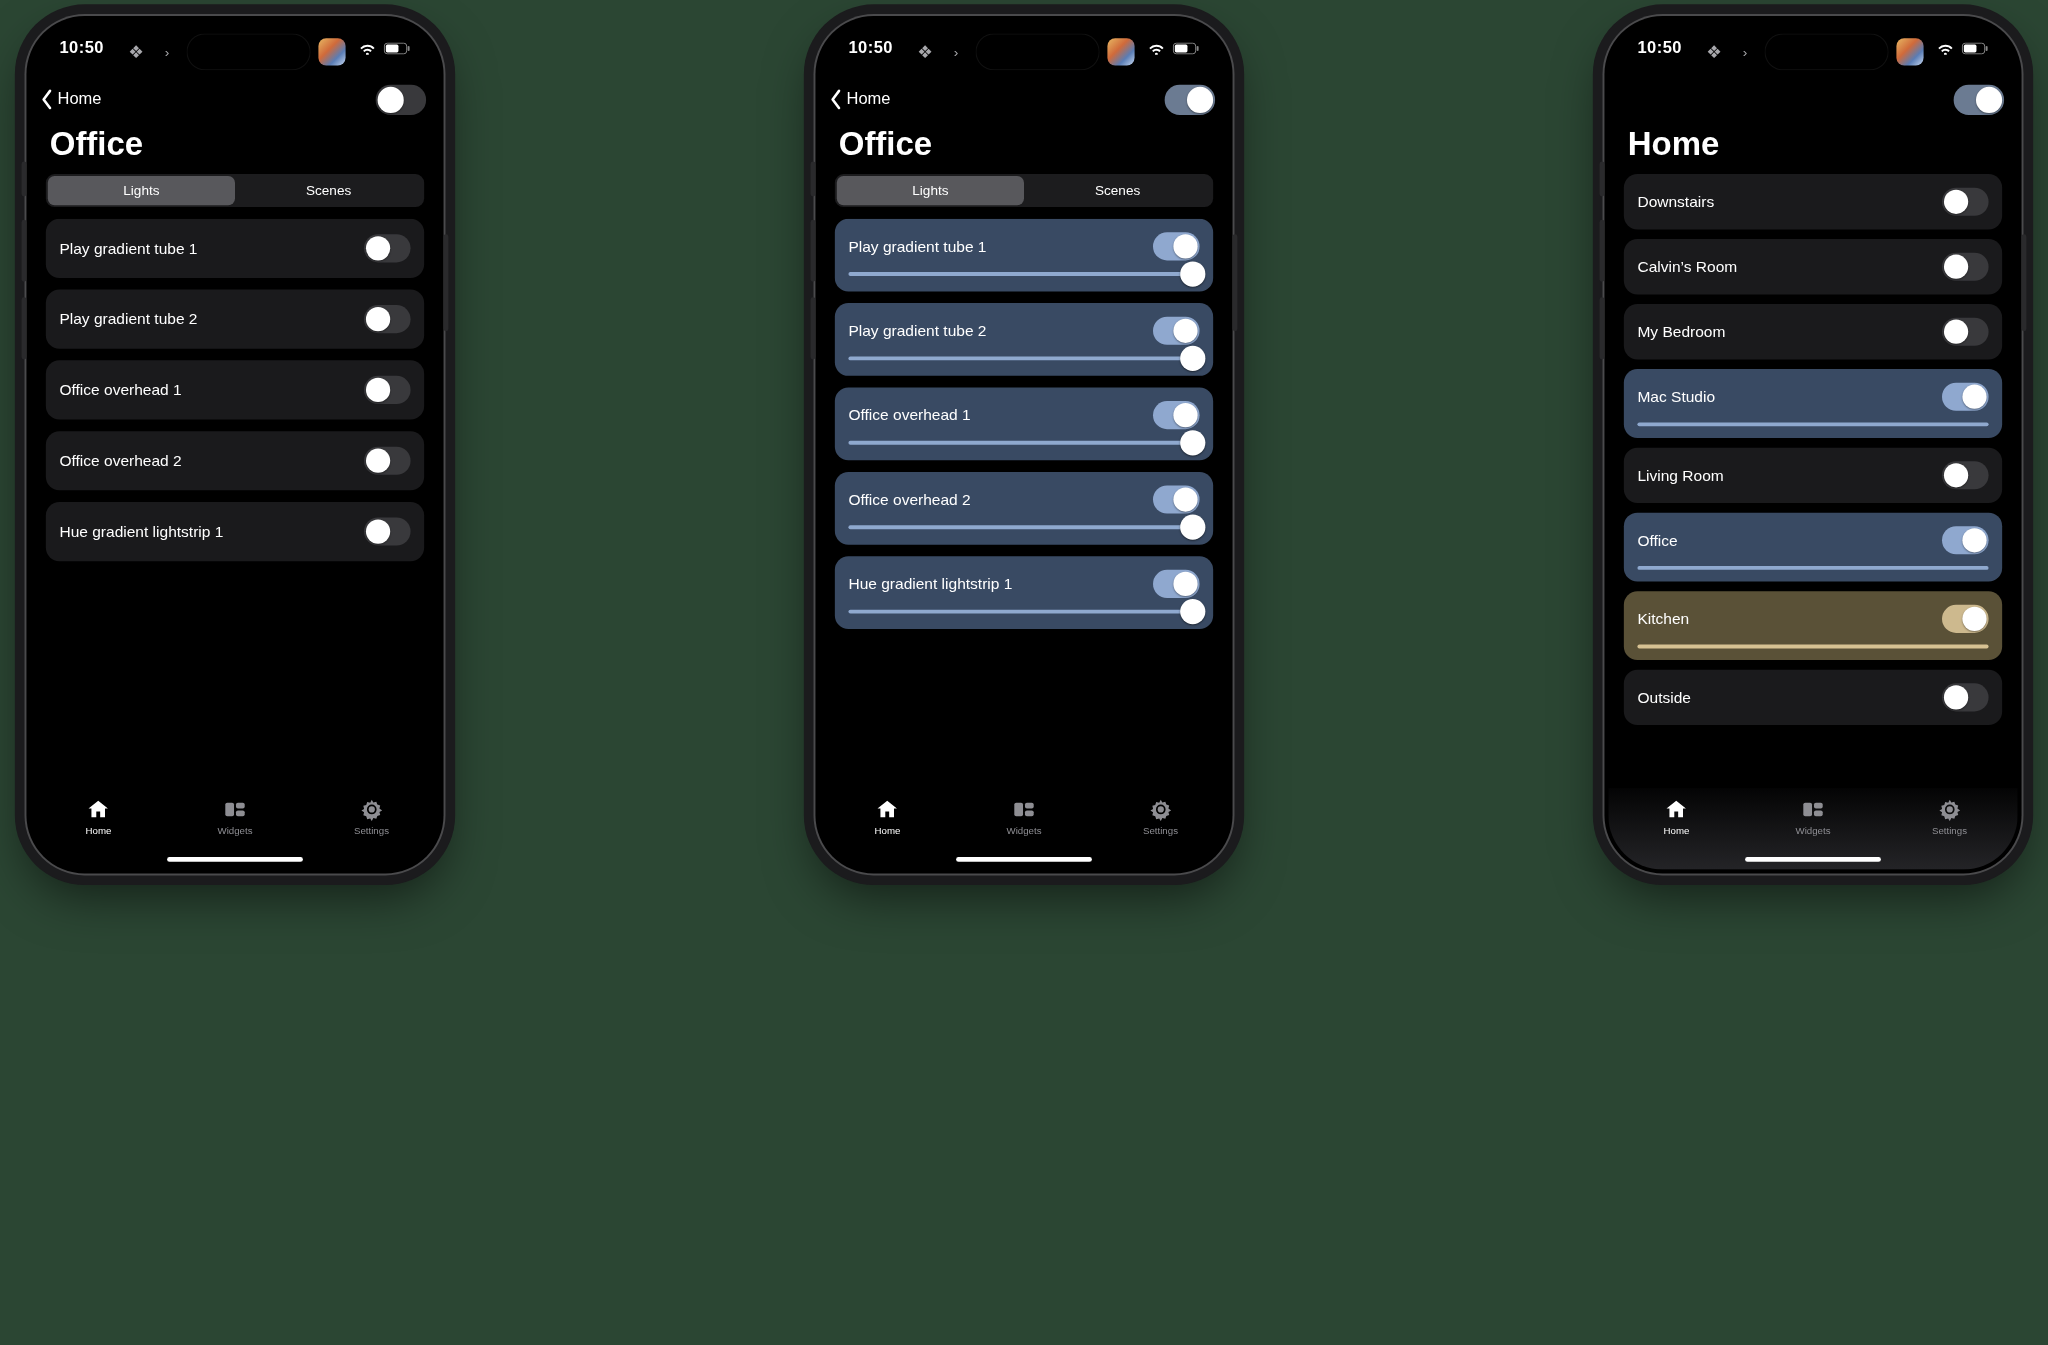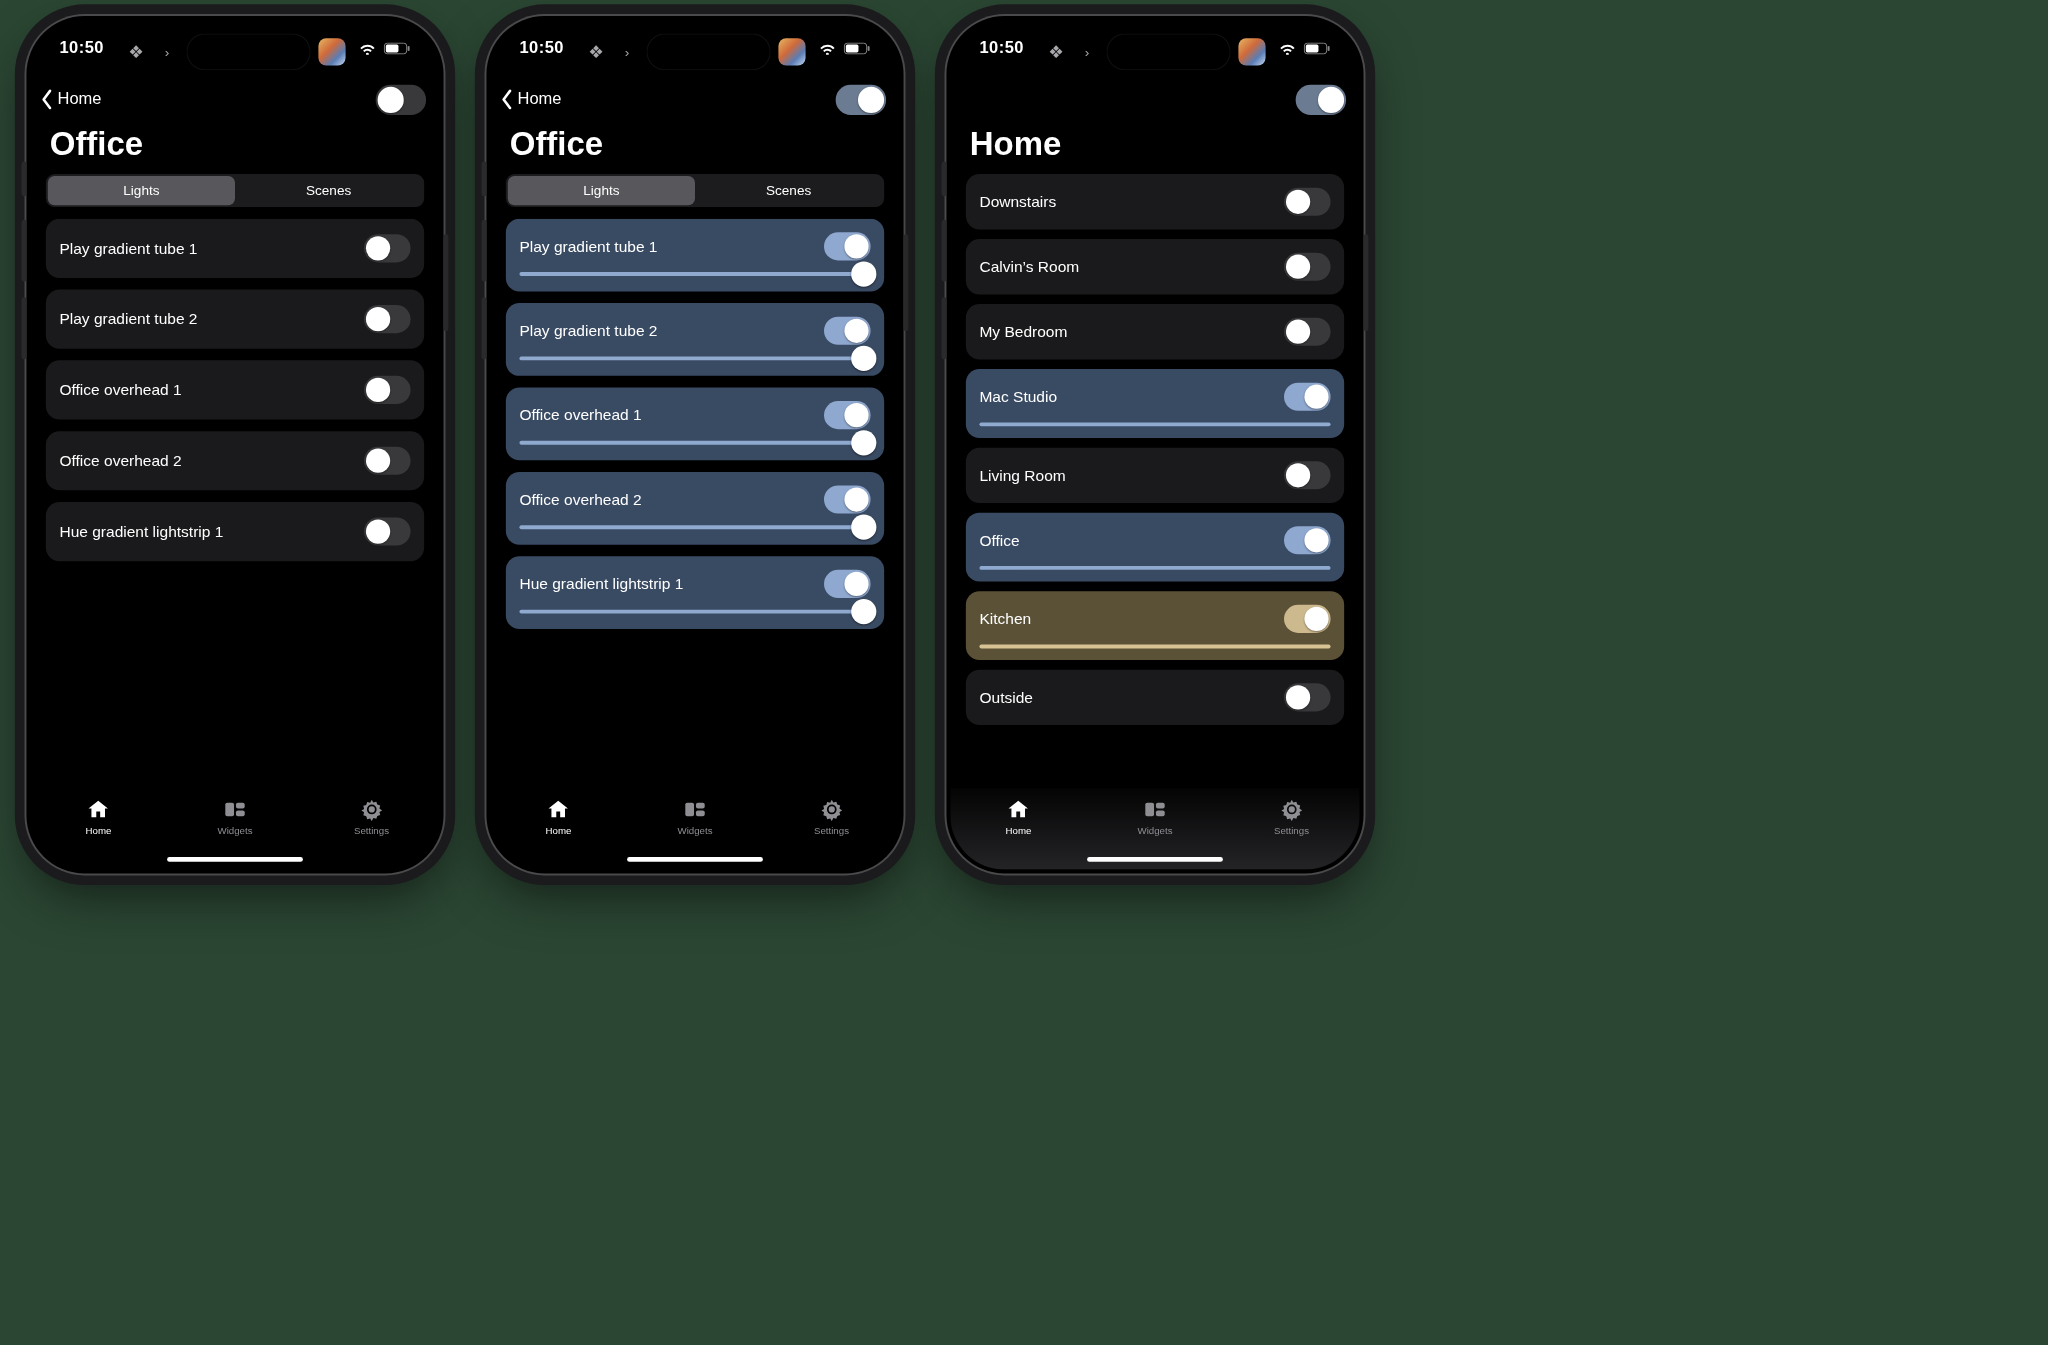--- a/index.html
+++ b/index.html
@@ -7,24 +7,24 @@
     padding: 0;
     background: #2b4633;
     font-family: -apple-system, BlinkMacSystemFont, "Helvetica Neue", Arial, sans-serif;
     -webkit-font-smoothing: antialiased;
   }
   .stage {
     width: 2048px;
     height: 1345px;
     position: relative;
     display: flex;
-    justify-content: flex-start;
+    justify-content: space-between;
     padding: 16px 20px;
     box-sizing: border-box;
-    gap: 30px;
+    gap: 44px;
   }
 
   
   .phone {
     position: relative;
     width: 430px;
     height: 884px;
     border-radius: 60px;
     background: #000;
     box-shadow:

